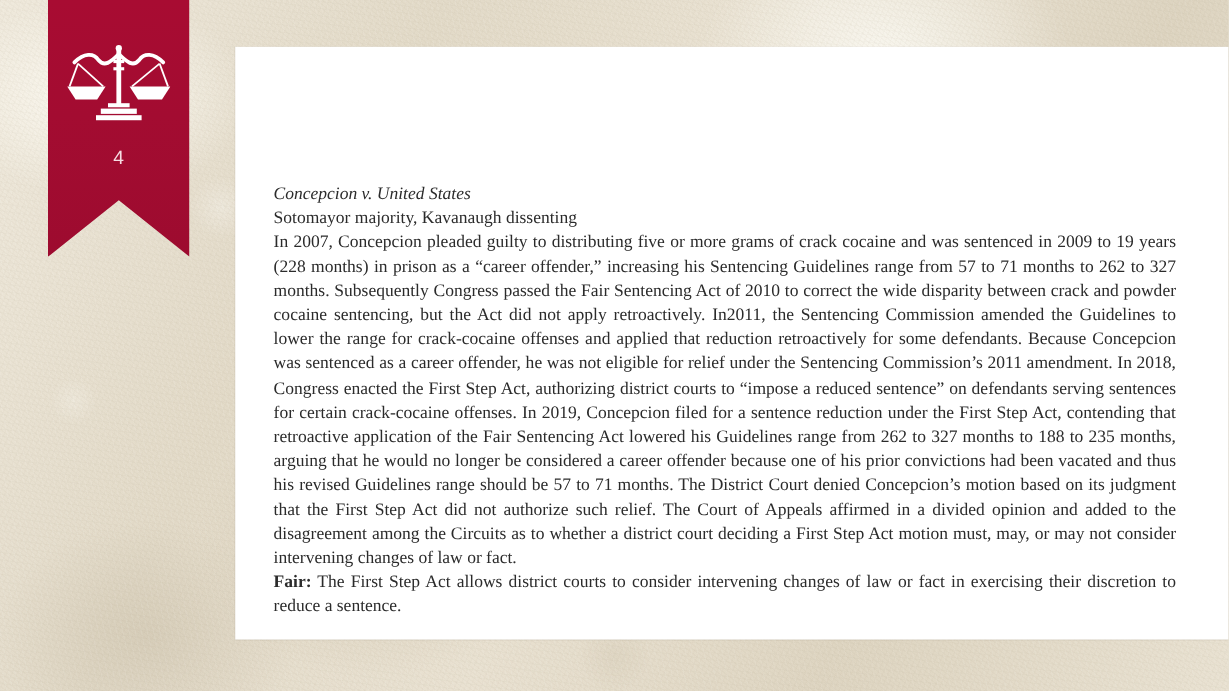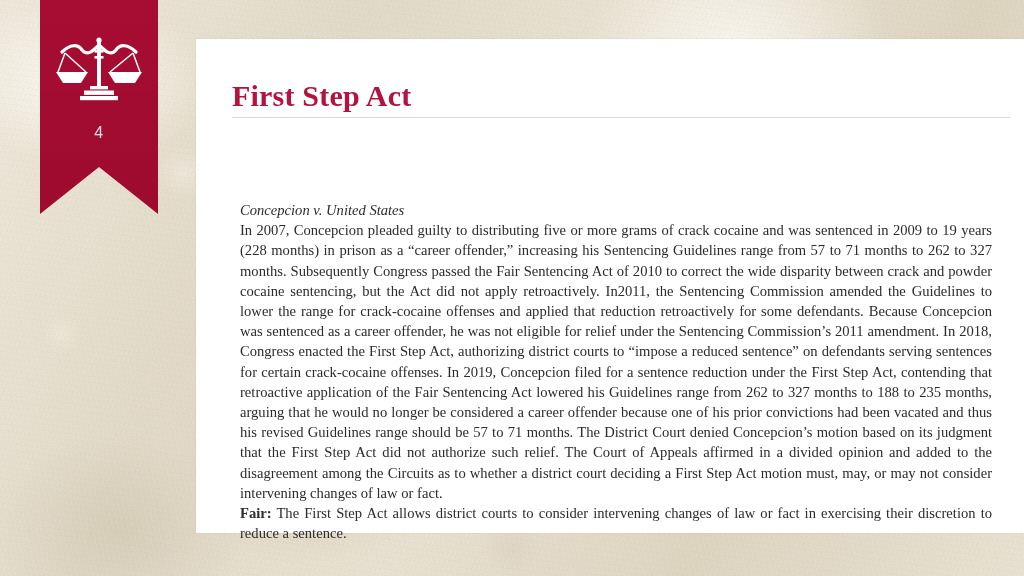--- a/index.html
+++ b/index.html
@@ -137,30 +137,29 @@
   #title-rule {
     margin-top: 3px;
     width: 778px;
     height: 1px;
     background: #d9d9d9;
   }
 
   
   #body-block {
     position: absolute;
-    left: 240px;
+    left: 228px;
     top: 152px;
     width: 752px;
     z-index: 4;
     font-family: "Liberation Serif", "DejaVu Serif", serif;
     font-size: 14.6px;
     line-height: 20.2px;
     color: #2b2b2b;
     text-align: left;
-    margin-top: 48px;
   }
 
   .body-line { display: block; }
   .case-name { font-style: italic; }
   .held-label { font-weight: bold; }
 
   #body-paragraph {
     display: block;
     text-align: justify;
     text-justify: inter-word;
@@ -207,24 +206,21 @@
 
       <line x1="77" y1="17" x2="54" y2="36" stroke="#ffffff" stroke-width="1.5"></line>
       <line x1="77" y1="17" x2="84" y2="36" stroke="#ffffff" stroke-width="1.5"></line>
 
       <path d="M52 36 L86 36 L79 47 L59 47 Z" fill="#ffffff"></path>
     </svg>
 
     <div id="ribbon-number">4</div>
   </div>
 
-  <div id="title-block">
-    <div id="page-title">First Step Act</div>
-    <div id="title-rule"></div>
-  </div>
 
   <div id="body-block">
     <span class="body-line case-name">Concepcion v. United States</span>
+    <span class="body-line">Sotomayor majority, Kavanaugh dissenting</span>
     <span id="body-paragraph">In 2007, Concepcion pleaded guilty to distributing five or more grams of crack cocaine and was sentenced in 2009 to 19 years (228 months) in prison as a “career offender,” increasing his Sentencing Guidelines range from 57 to 71 months to 262 to 327 months. Subsequently Congress passed the Fair Sentencing Act of 2010 to correct the wide disparity between crack and powder cocaine sentencing, but the Act did not apply retroactively.  In2011, the Sentencing Commission amended the Guidelines to lower the range for crack-cocaine offenses and applied that reduction retroactively for some defendants. Because Concepcion was sentenced as a career offender, he was not eligible for relief under the Sentencing Commission’s 2011 amendment.  In 2018, Congress enacted the First Step Act, authorizing district courts to “impose a reduced sentence” on defendants serving sentences for certain crack-cocaine offenses.  In 2019, Concepcion filed for a sentence reduction under the First Step Act, contending that retroactive application of the Fair Sentencing Act lowered his Guidelines range from 262 to 327 months to 188 to 235 months, arguing that he would no longer be considered a career offender because one of his prior convictions had been vacated and thus his revised Guidelines range should be 57 to 71 months. The District Court denied Concepcion’s motion based on its judgment that the First Step Act did not authorize such relief.  The Court of Appeals affirmed in a divided opinion and added to the disagreement among the Circuits as to whether a district court deciding a First Step Act motion must, may, or may not consider intervening changes of law or fact.</span>
     <span id="held-paragraph"><span class="held-label">Fair:</span><span> The First Step Act allows district courts to consider intervening changes of law or fact in exercising their discretion to reduce a sentence.</span></span>
   </div>
 
 </div>
 
 </body></html>

